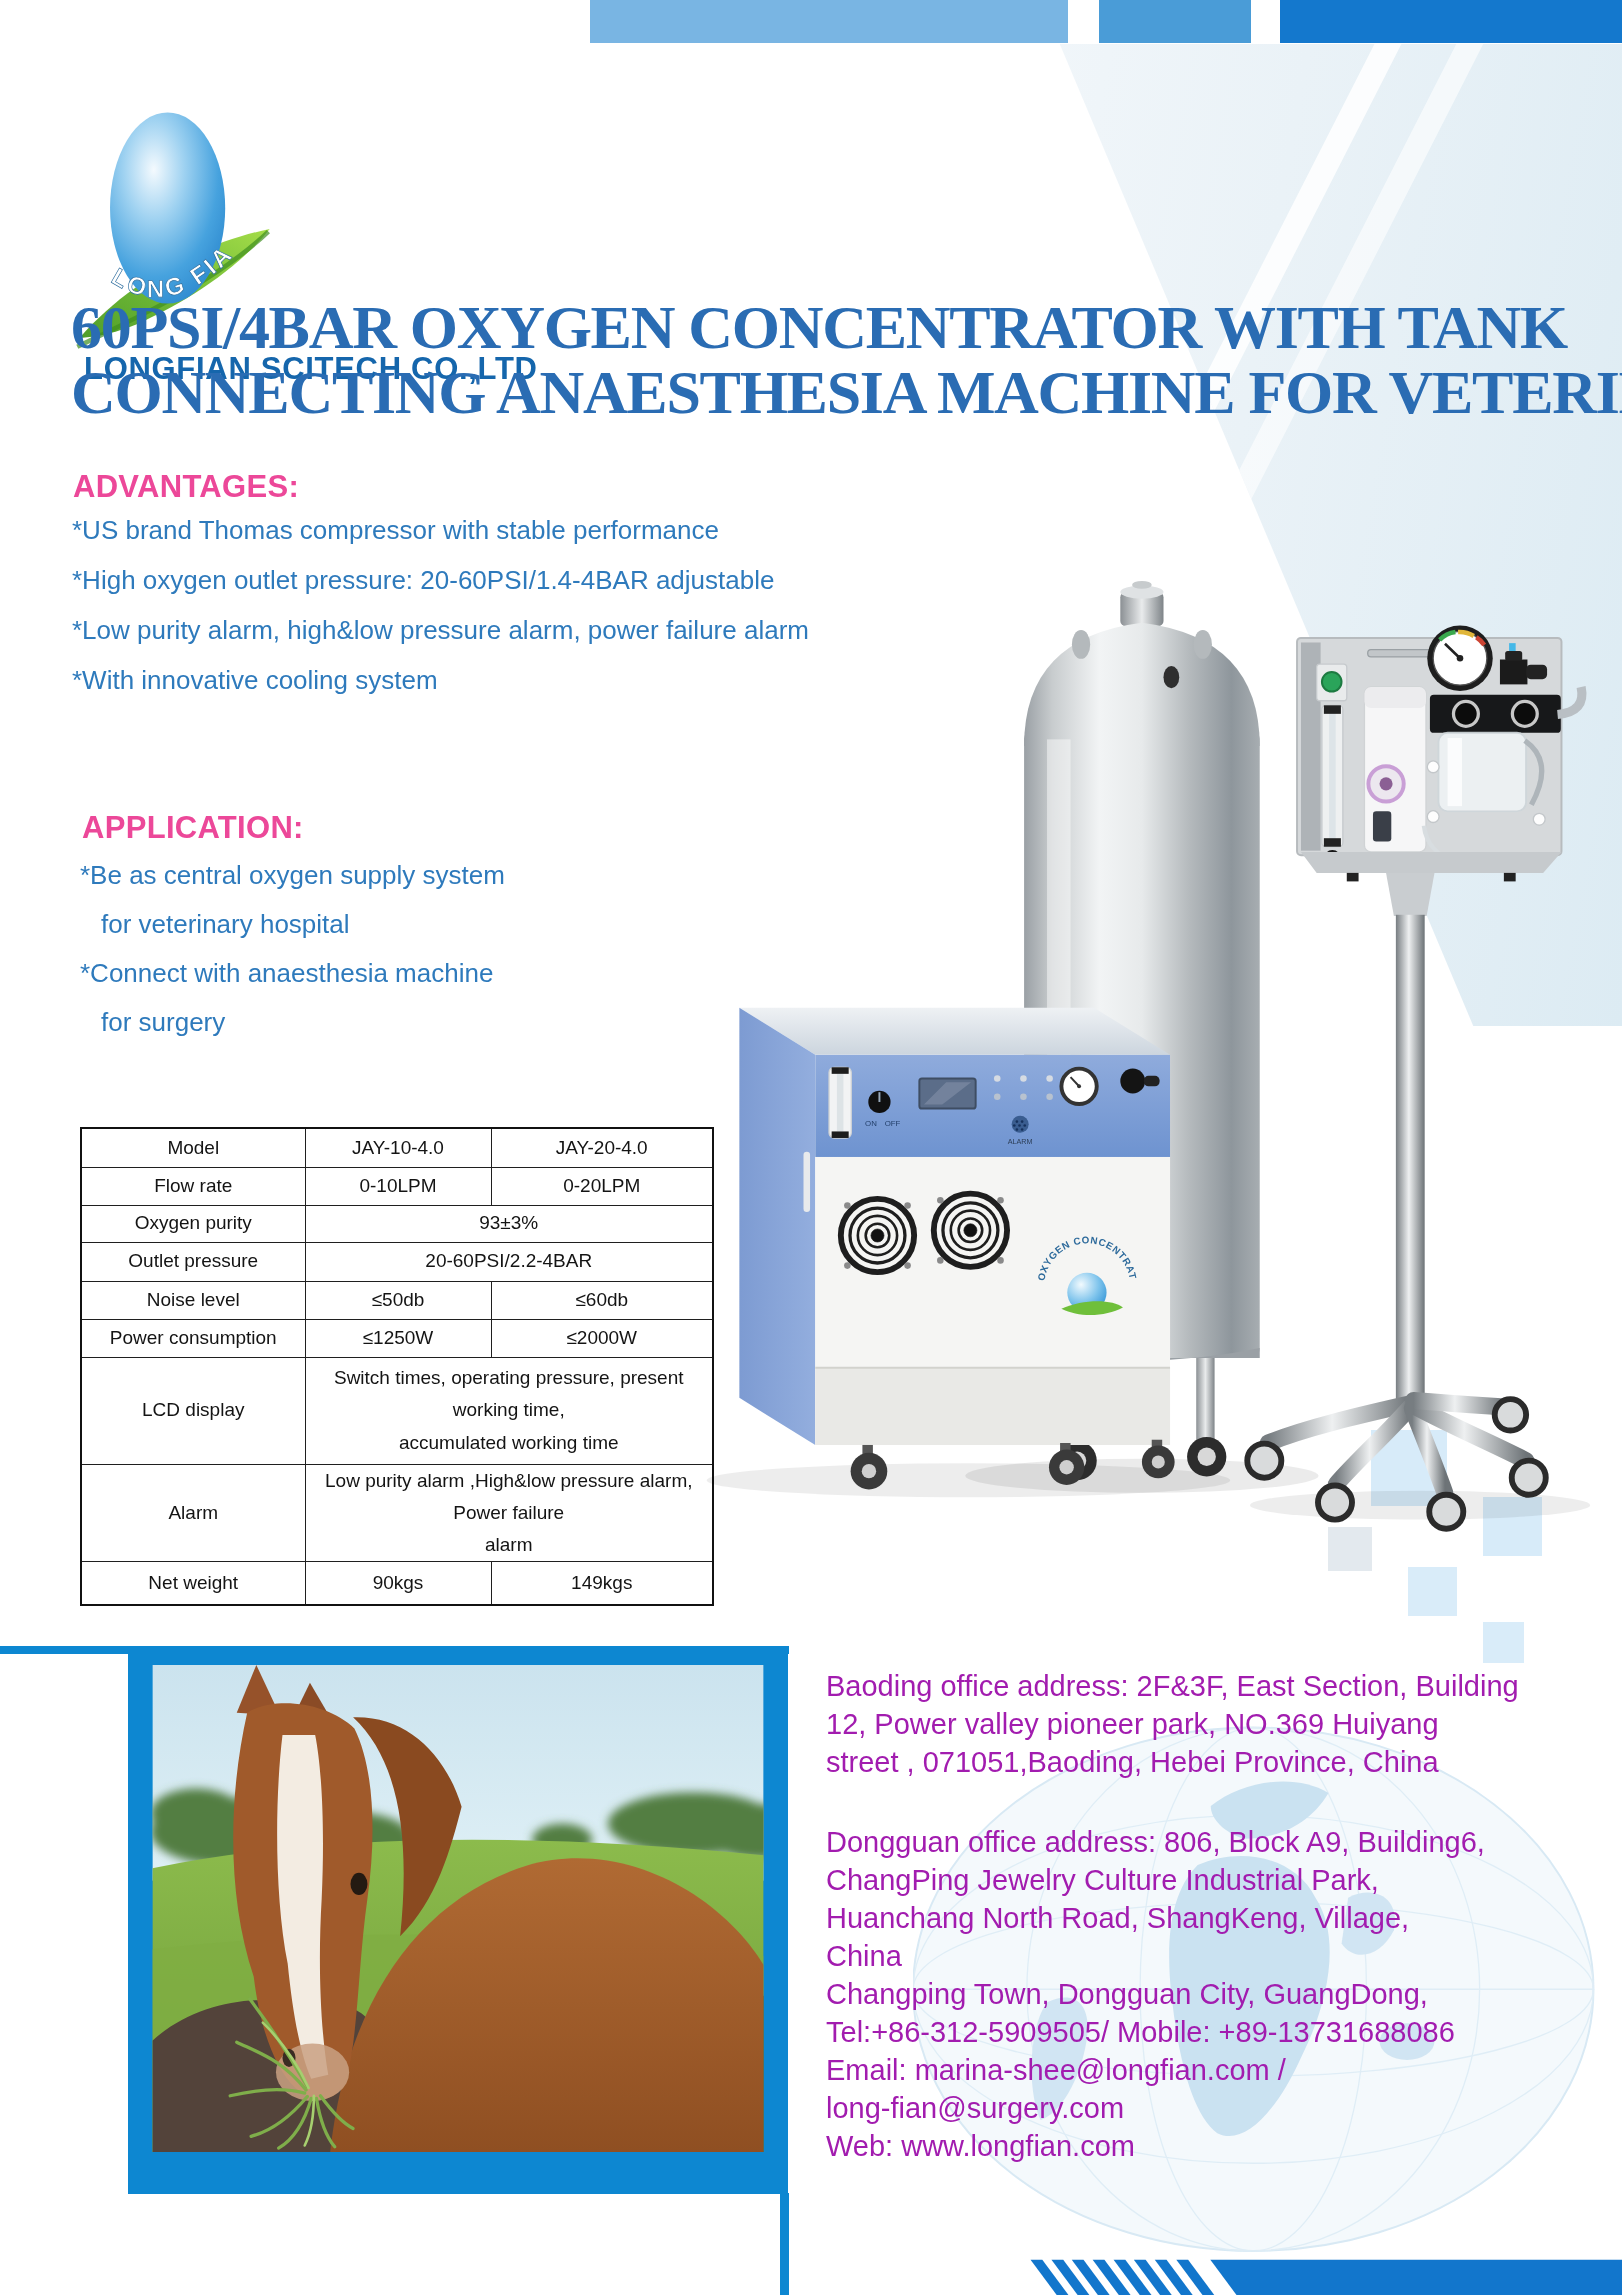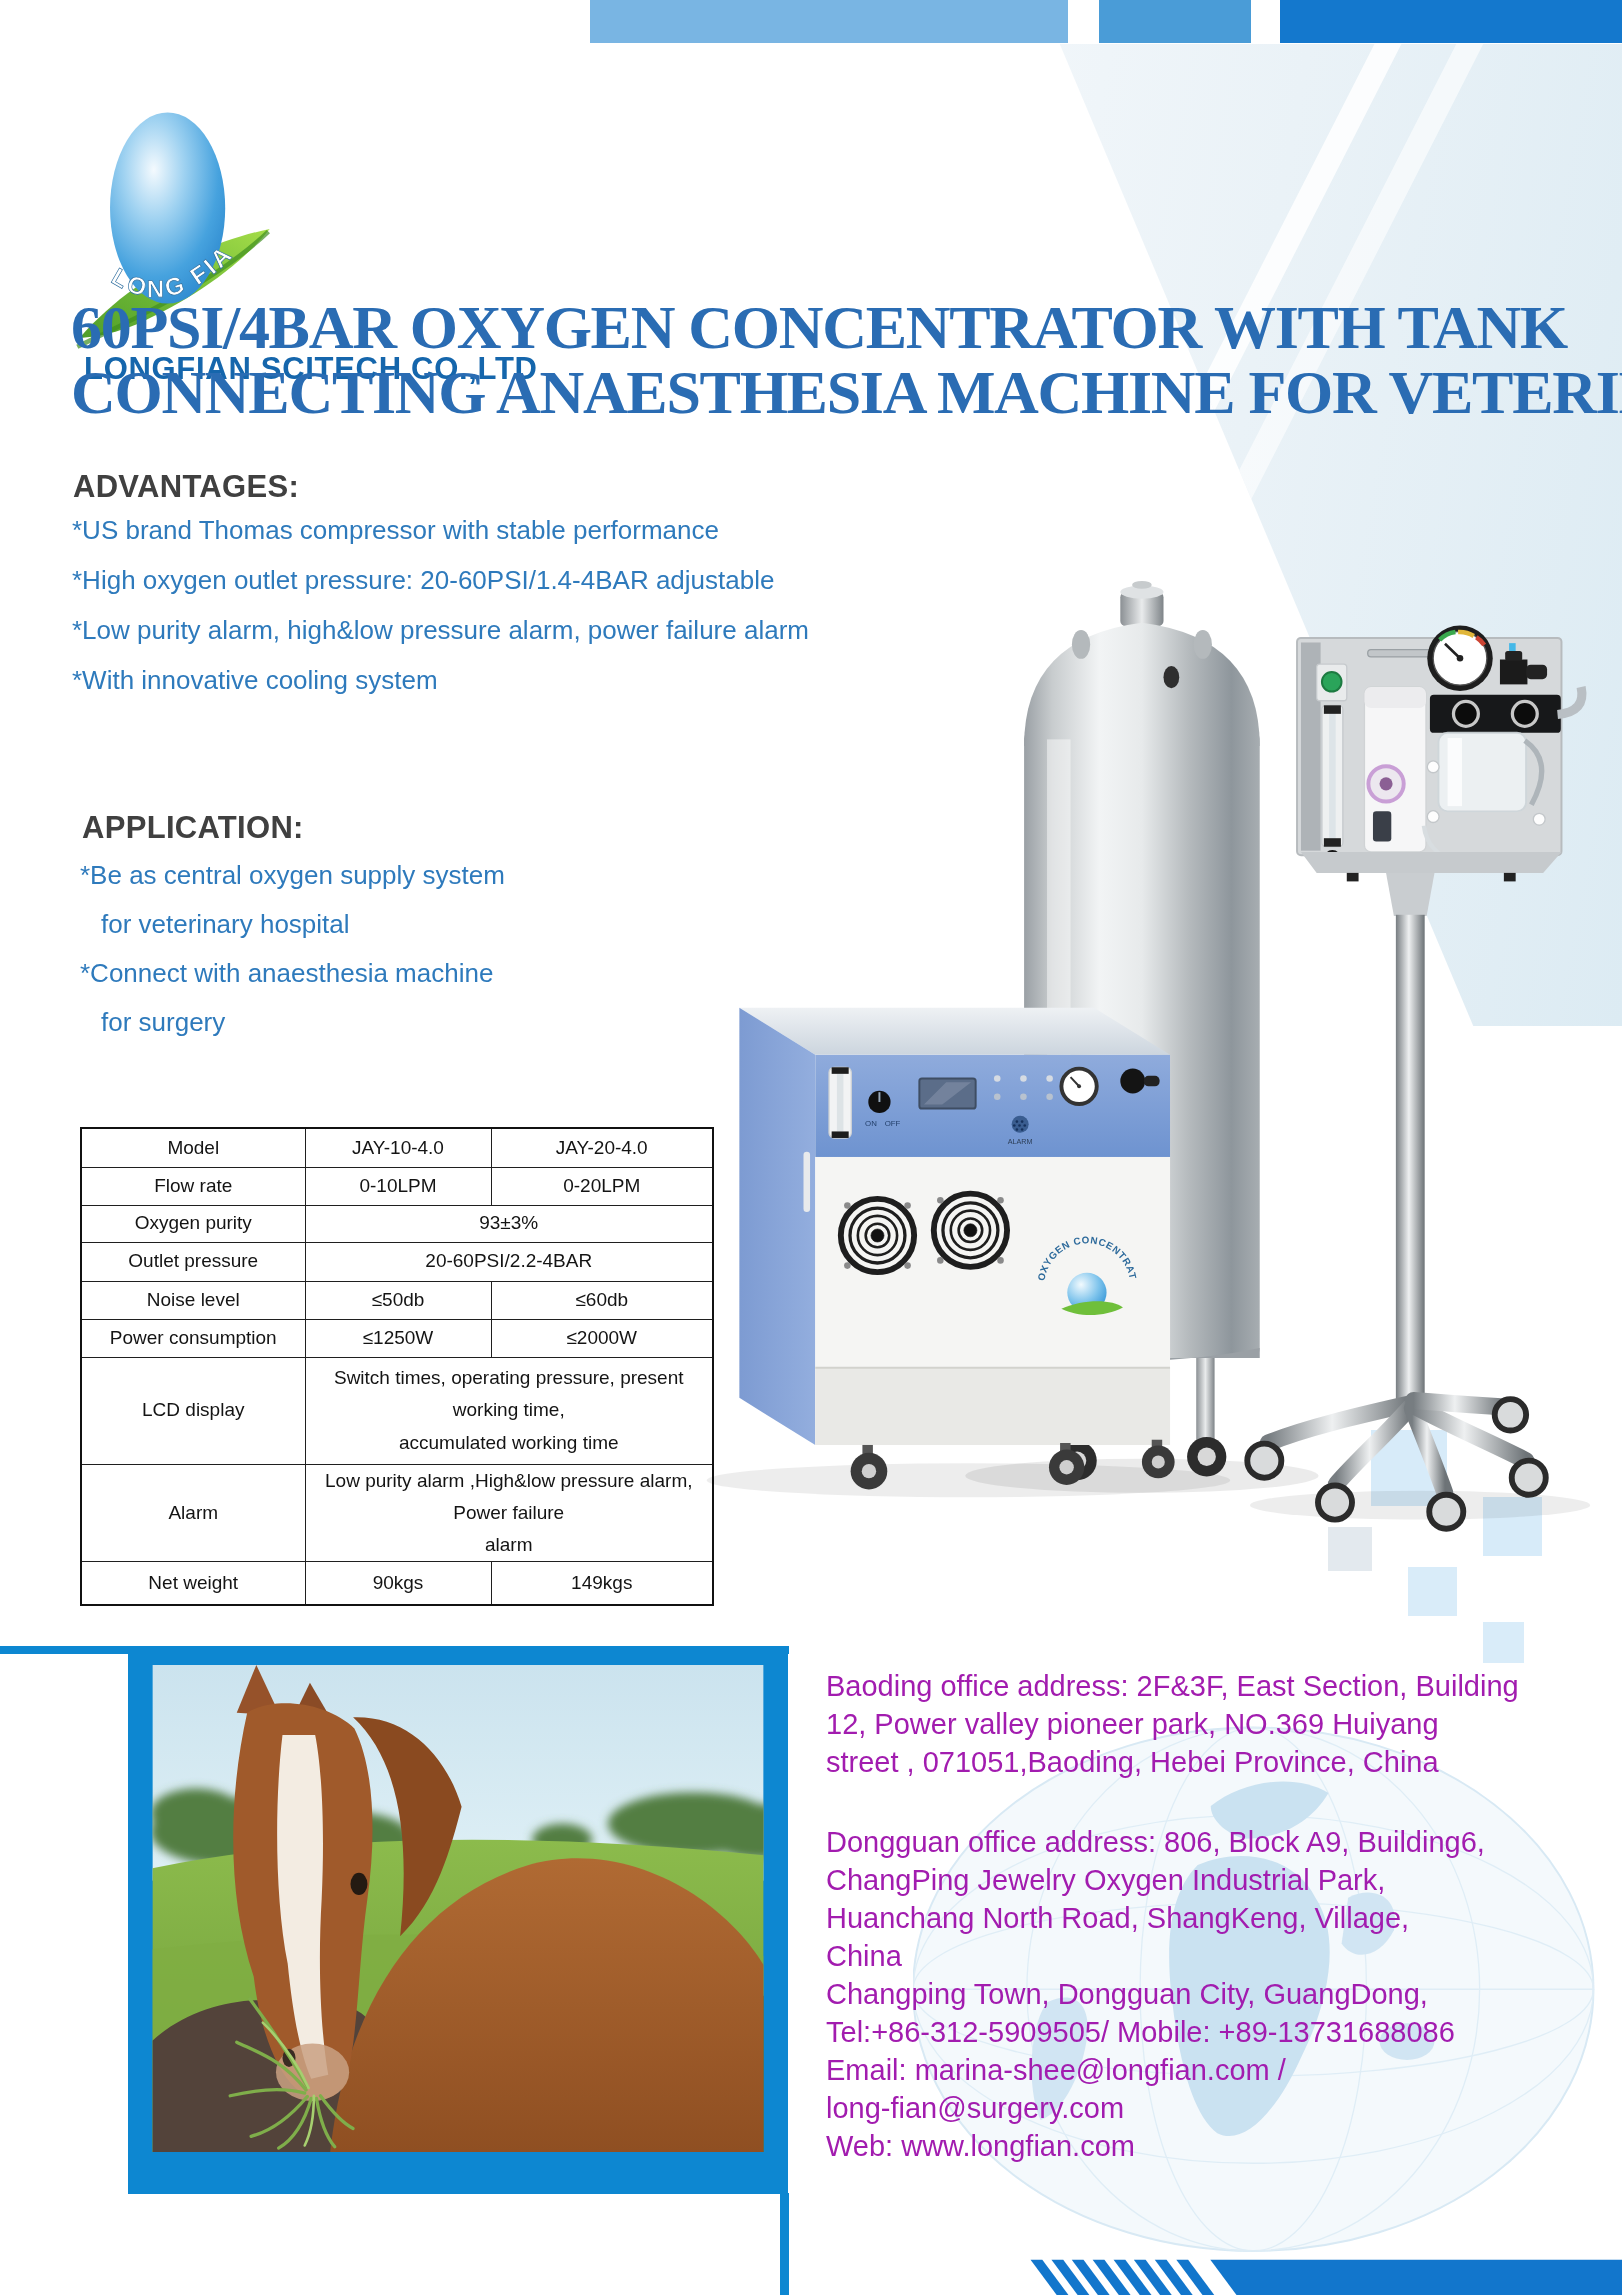--- a/index.html
+++ b/index.html
@@ -13,21 +13,21 @@
           background:linear-gradient(100deg,#f4f8fb 0%,#eaf2f7 45%,#dcebf3 100%);
           clip-path:polygon(21% 0,100% 0,100% 100%,79% 100%);overflow:hidden;}
   .swoosh .wstripe{position:absolute;width:23.6px;height:1243px;background:#ffffff;opacity:.85;}
   
   .company{position:absolute;left:84px;top:351px;font-size:31px;font-weight:800;
            color:#1566ac;letter-spacing:0.7px;}
   
   .title-line{position:absolute;left:71px;font-size:62px;font-weight:bold;
               font-family:"Liberation Serif", serif;color:#2a6cb3;letter-spacing:-1.3px;white-space:nowrap;}
   
-  .sec-h{position:absolute;font-size:31px;font-weight:bold;color:#404040;letter-spacing:0.3px;}
+  .sec-h{position:absolute;font-size:31px;font-weight:bold;color:#ec4899;letter-spacing:0.3px;}
   .bullets{position:absolute;font-size:26px;color:#2e7abc;line-height:50px;white-space:nowrap;}
   .applines{position:absolute;font-size:26px;color:#2e7abc;line-height:49px;white-space:nowrap;}
   .applines .ind{padding-left:21px;}
   
   table.spec{position:absolute;left:80px;top:1091px;width:633px;border-collapse:collapse;
              table-layout:fixed;font-size:19px;color:#141414;margin-top:36px;}
   table.spec td{border:1.3px solid #1f1f1f;text-align:center;vertical-align:middle;
                 padding:0 9.2px;white-space:pre-line;line-height:1.7;}
   table.spec{border:2px solid #111;}
   
@@ -481,21 +481,21 @@
     </g>
   </g>
 </svg>
 
 <div class="addr">
   <div>Baoding office address: 2F&amp;3F, East Section, Building</div>
   <div>12, Power valley pioneer park, NO.369 Huiyang</div>
   <div>street , 071051,Baoding, Hebei Province, China</div>
   <div class="gap"></div>
   <div>Dongguan office address: 806, Block A9, Building6,</div>
-  <div>ChangPing Jewelry Oxygen Industrial Park,</div>
+  <div>ChangPing Jewelry Culture Industrial Park,</div>
   <div>Huanchang North Road, ShangKeng, Village,</div>
   <div>China</div>
   <div>Changping Town, Dongguan City, GuangDong,</div>
   <div>Tel:+86-312-5909505/ Mobile: +89-13731688086</div>
   <div>Email: marina-shee@longfian.com /</div>
   <div>long-fian@surgery.com</div>
   <div>Web: www.longfian.com</div>
 </div>
 
 <svg class="footer" viewBox="0 3430 2480 78">

